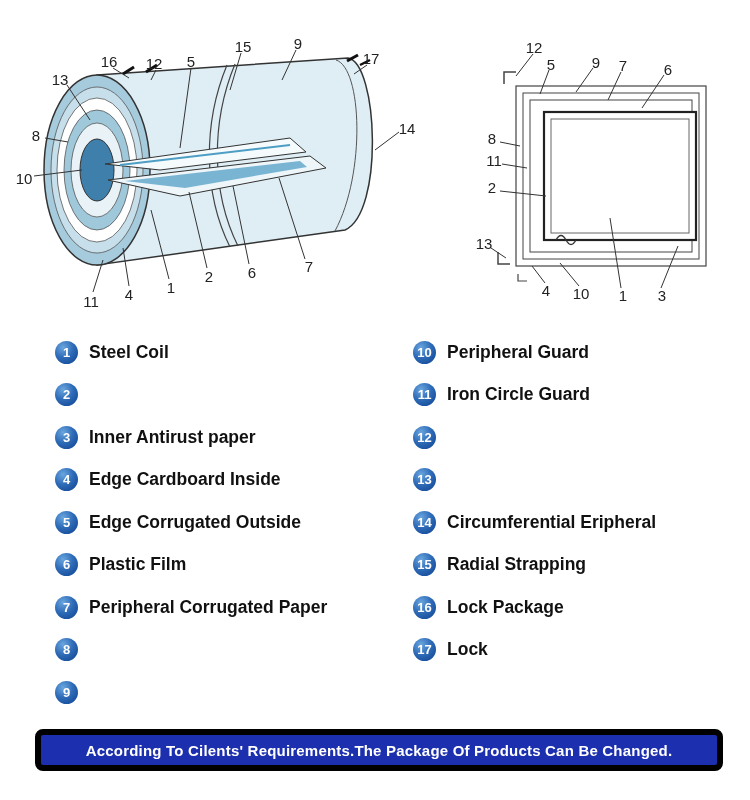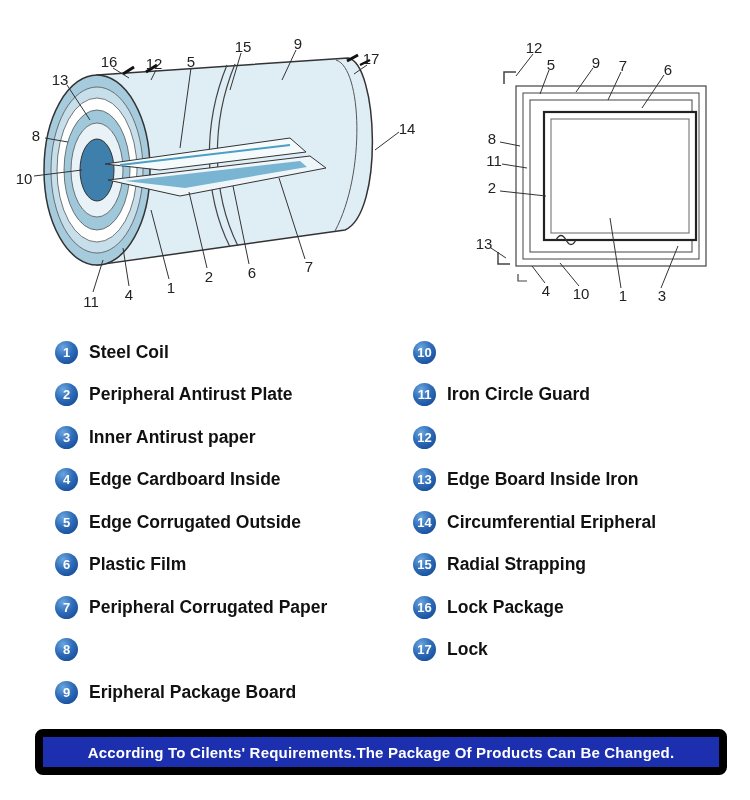--- a/index.html
+++ b/index.html
@@ -17,21 +17,21 @@
   .legend-item{display:flex;align-items:center;height:42.5px;gap:11px;}
   .num-circle{
     width:23px;height:23px;border-radius:50%;flex:0 0 23px;
     background:radial-gradient(circle at 35% 28%, #6aa6de 0%, #2f6cb8 45%, #0b3f8d 100%);
     color:#fff;font-weight:bold;font-size:13px;
     display:flex;align-items:center;justify-content:center;
   }
   .legend-label{font-size:17.5px;color:#111;white-space:nowrap;font-weight:bold;}
   #banner{
     position:absolute;left:35px;top:729px;width:676px;height:30px;
-    background:#1c2fae;border:8px solid #000000;border-radius:8px;
+    background:#1c2fae;border:6px solid #000000;border-radius:8px;
     display:flex;align-items:center;justify-content:center;
   }
   #banner span{color:#ffffff;font-size:15px;font-weight:bold;letter-spacing:.2px;white-space:nowrap;}
 </style>
 </head>
 <body>
 
 <svg id="diagram-left" class="diagram" width="440" height="300" viewBox="0 0 440 300">
 
   <path d="M 87 57 L 338 40 C 368 45 374 195 335 212 L 87 247 Z" fill="#dfeef5" stroke="#333" stroke-width="1.5"></path>
@@ -141,21 +141,20 @@
   <text x="202" y="283" text-anchor="middle">3</text>
 </svg>
 
 <div id="legend-left" class="legend-col">
   <div class="legend-item">
     <span class="num-circle">1</span>
     <span class="legend-label">Steel Coil</span>
   </div>
   <div class="legend-item">
     <span class="num-circle">2</span>
-    <span class="legend-label">Peripheral Antirust Plate</span>
   </div>
   <div class="legend-item">
     <span class="num-circle">3</span>
     <span class="legend-label">Inner Antirust paper</span>
   </div>
   <div class="legend-item">
     <span class="num-circle">4</span>
     <span class="legend-label">Edge Cardboard Inside</span>
   </div>
   <div class="legend-item">
@@ -168,38 +167,37 @@
   </div>
   <div class="legend-item">
     <span class="num-circle">7</span>
     <span class="legend-label">Peripheral Corrugated Paper</span>
   </div>
   <div class="legend-item">
     <span class="num-circle">8</span>
   </div>
   <div class="legend-item">
     <span class="num-circle">9</span>
-    <span class="legend-label">Eripheral Package Board</span>
   </div>
 </div>
 
 <div id="legend-right" class="legend-col">
   <div class="legend-item">
     <span class="num-circle">10</span>
+    <span class="legend-label">Peripheral Guard</span>
   </div>
   <div class="legend-item">
     <span class="num-circle">11</span>
     <span class="legend-label">Iron Circle Guard</span>
   </div>
   <div class="legend-item">
     <span class="num-circle">12</span>
   </div>
   <div class="legend-item">
     <span class="num-circle">13</span>
-    <span class="legend-label">Edge Board Inside Iron</span>
   </div>
   <div class="legend-item">
     <span class="num-circle">14</span>
     <span class="legend-label">Circumferential Eripheral</span>
   </div>
   <div class="legend-item">
     <span class="num-circle">15</span>
     <span class="legend-label">Radial Strapping</span>
   </div>
   <div class="legend-item">

